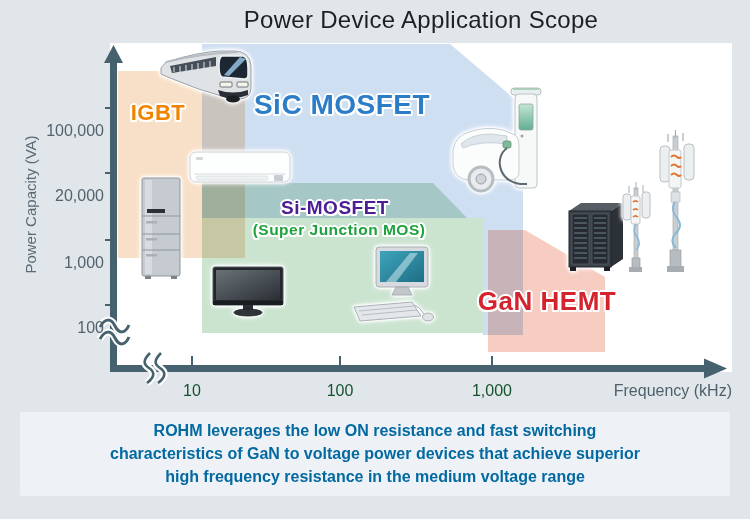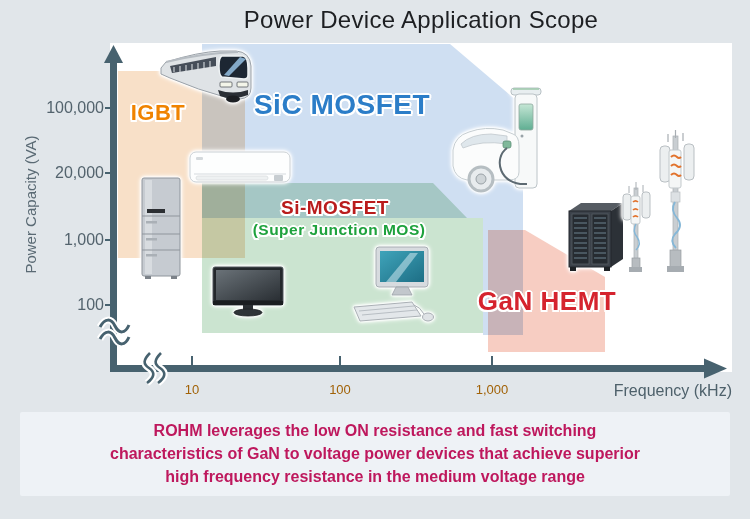--- a/index.html
+++ b/index.html
@@ -25,49 +25,49 @@
   .region-gan{clip-path:polygon(378px 187px,415px 187px,495px 234px,495px 309px,378px 309px);background:#f7cdc2;}
   
   .rl{
     position:absolute;text-align:center;font-weight:bold;letter-spacing:.5px;
     text-shadow:2px 0 0 #fff,-2px 0 0 #fff,0 2px 0 #fff,0 -2px 0 #fff,
       1.5px 1.5px 0 #fff,-1.5px -1.5px 0 #fff,1.5px -1.5px 0 #fff,-1.5px 1.5px 0 #fff;
     white-space:nowrap;
   }
   .rl-igbt{left:108px;top:100px;width:100px;font-size:22px;color:#f08300;}
   .rl-sic{left:242px;top:89px;width:200px;font-size:28px;color:#2b7dc8;}
-  .rl-si{left:235px;top:197px;width:200px;font-size:19px;color:#b91c1c;}
+  .rl-si{left:235px;top:197px;width:200px;font-size:19px;color:#4c1d95;}
   .rl-si-sub{left:219px;top:221px;width:240px;font-size:15.5px;color:#1ea23d;}
   .rl-gan{left:447px;top:286px;width:200px;font-size:26px;color:#d5232e;}
   
   .ytick{
     position:absolute;left:30px;width:74px;height:18px;text-align:right;
-    font-size:16px;color:#53636d;
+    font-size:16px;color:#53636d;margin-top:23px;
   }
   .xtick{
     position:absolute;top:382px;width:80px;text-align:center;
-    font-size:13px;color:#a16207;
+    font-size:16px;color:#14532d;
   }
   .ylabel{
     position:absolute;left:-55px;top:196px;width:170px;text-align:center;
     font-size:15px;color:#5a6a74;transform:rotate(-90deg);transform-origin:center;
   }
   .xlabel{
     position:absolute;right:18px;top:382px;width:180px;text-align:right;
     font-size:16px;color:#4e616b;
   }
   
   .caption{
     position:absolute;left:20px;top:412px;width:710px;height:84px;
     background:#eef2f6;border-radius:2px;
     display:flex;flex-direction:column;justify-content:center;align-items:center;
     gap:1px;
   }
   .caption span{
-    font-size:16px;font-weight:bold;color:#be185d;line-height:22px;text-align:left;
+    font-size:16px;font-weight:bold;color:#0369a1;line-height:22px;text-align:left;
     white-space:nowrap;
   }
   
   .icon{position:absolute;filter:drop-shadow(0 0 1px #fff) drop-shadow(0 0 1px #fff) drop-shadow(0 0 2px #fff);}
   .axes{position:absolute;left:0;top:0;pointer-events:none;}
 </style>
 </head>
 <body>
 
 <div class="stage">

